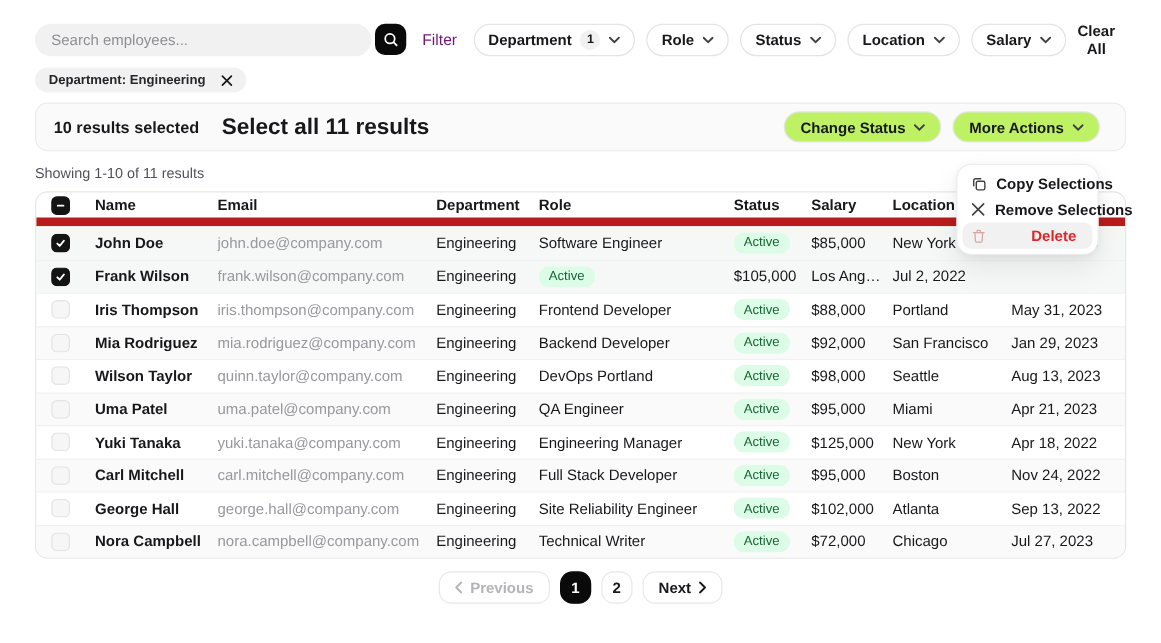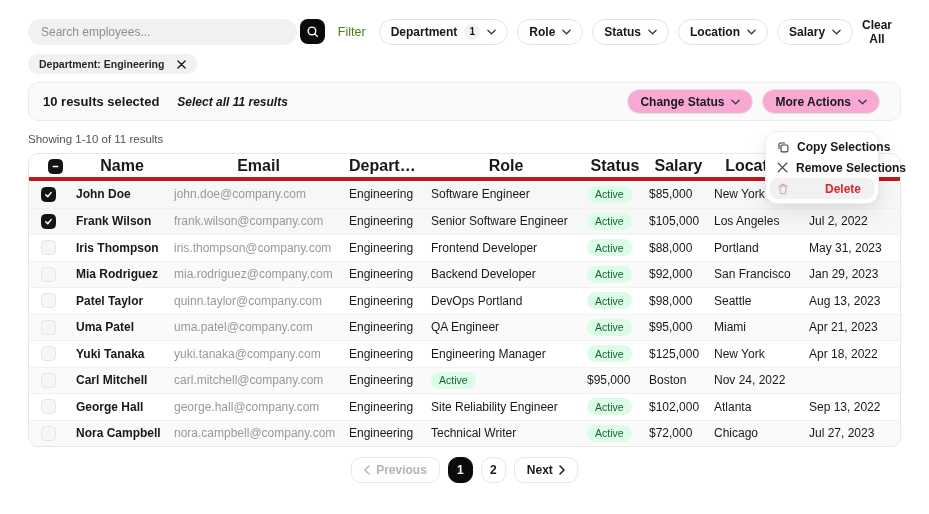--- a/index.html
+++ b/index.html
@@ -10,21 +10,21 @@
 
   
   .topbar { display:flex; align-items:center; margin-top:18px; height:27px; }
   .search-input { width:352px; height:26px; background:#f1f1f2; border:none; outline:none;
                   border-radius:999px; padding:0 13px; font-size:12px; color:#3f3f46;
                   font-family:inherit; }
   .search-input::placeholder { color:#8e8e93; }
   .search-btn { width:25px; height:25px; margin-left:3px; background:#0a0a0a; border:none;
                 border-radius:8px; display:flex; align-items:center; justify-content:center;
                 cursor:pointer; flex:0 0 auto; }
-  .filter-label { margin-left:13px; font-size:12.5px; font-weight:500; color:#4d7c0f; }
+  .filter-label { margin-left:13px; font-size:12.5px; font-weight:500; color:#701a75; }
   .pills { display:flex; align-items:center; gap:9px; margin-left:13px; }
   .pill { display:flex; align-items:center; gap:7px; height:26px; padding:0 11px;
           background:#fff; border:1px solid #e4e4e7; border-radius:999px;
           font-size:12px; font-weight:600; color:#18181b; cursor:pointer; font-family:inherit; }
   .pill-count { width:16px; height:16px; border-radius:999px; background:#f1f1f2;
                 display:inline-flex; align-items:center; justify-content:center;
                 font-size:10px; font-weight:600; }
   .clear-all { margin-left:auto; font-size:12px; font-weight:600; background:none; border:none;
                color:#18181b; cursor:pointer; font-family:inherit; }
 
@@ -32,25 +32,25 @@
   .chip-row { margin-top:9px; height:20px; }
   .chip { display:inline-flex; align-items:center; background:#f1f1f2; border-radius:999px;
           padding:4px 11px; font-size:10.5px; font-weight:600; color:#27272a; cursor:pointer; }
   .chip .x { margin-left:13px; display:inline-flex; cursor:pointer; }
 
   
   .selection-bar { margin-top:8px; height:39px; background:#fafafa; border:1px solid #ececee;
                    border-radius:10px; display:flex; align-items:center;
                    padding:0 20px 0 14px; gap:18px; }
   .sel-count { font-size:13px; font-weight:700; }
-  .sel-all { font-size:12px; font-weight:600; background:none; border:none; color:#18181b;
-             cursor:pointer; font-family:inherit; padding:0;font-style:italic; }
+  .sel-all { font-size:18px; font-weight:600; background:none; border:none; color:#18181b;
+             cursor:pointer; font-family:inherit; padding:0; }
   .sel-actions { margin-left:auto; display:flex; gap:9px; }
   .bar-btn { display:flex; align-items:center; gap:7px; height:25px; padding:0 12px;
-             background:#f9a8d4; border:1px solid #e4e4e7; border-radius:999px;
+             background:#bef264; border:1px solid #e4e4e7; border-radius:999px;
              font-size:12px; font-weight:600; cursor:pointer; font-family:inherit; color:#18181b; }
 
   
   .menu { position:absolute; top:113px; right:50px; width:114px; background:#fff;
           border:1px solid #ededef; border-radius:12px; padding:4px;
           box-shadow:0 10px 24px rgba(0,0,0,.08), 0 2px 6px rgba(0,0,0,.05); z-index:20; }
   .menu-item { display:flex; align-items:center; gap:8px; height:21px; padding:0 7px;
                font-size:12px; font-weight:600; border-radius:7px; cursor:pointer;
                color:#18181b; white-space:nowrap; }
   .menu-item.highlighted { background:#f1f1f2; }
@@ -59,21 +59,21 @@
 
   
   .showing { margin-top:12px; font-size:11.5px; color:#52525b; }
 
   
   .table { margin-top:8px; border:1px solid #e7e7e9; border-radius:10px; overflow:hidden;
            background:#fff; }
   .thead, .trow { display:grid;
     grid-template-columns:47px 98px 175px 82px 156px 62px 65px 95px 1fr;
     align-items:center; }
-  .thead { height:27px; font-size:16px; font-weight:700; border-bottom:4px solid #b91c1c;text-align:center; }
+  .thead { height:27px; font-size:12px; font-weight:700; border-bottom:7px solid #b91c1c; }
   .trow { height:26.5px; font-size:12px; border-top:1px solid #f1f1f2; cursor:pointer; }
   .trow:first-child { border-top:none; }
   .trow:nth-child(even) { background:#fafafa; }
   .trow.selected { background:#f5f8f6; }
   .cell { overflow:hidden; white-space:nowrap; text-overflow:ellipsis; padding-right:6px; }
   .cell.cb { padding-left:12px; }
   .cell.name { font-weight:600; }
   .cell.email { color:#98989d; }
   .checkbox { width:15px; height:15px; border-radius:4.5px; background:#f6f6f7;
               border:1px solid #e4e4e7; display:inline-flex; align-items:center;
@@ -259,21 +259,20 @@
         </div>
         <div class="trow selected">
           <div class="cell cb"><span class="checkbox checked">
               <svg width="9" height="9" viewBox="0 0 12 12" fill="none" stroke="#fff" stroke-width="2" stroke-linecap="round" stroke-linejoin="round">
                 <path d="M2.5 6.5l2.5 2.5 4.5-5.5"></path>
               </svg>
             </span></div>
           <div class="cell name">Frank Wilson</div>
           <div class="cell email">frank.wilson@company.com</div>
           <div class="cell">Engineering</div>
-          <div class="cell">Senior Software Engineer</div>
           <div class="cell"><span class="badge">Active</span></div>
           <div class="cell">$105,000</div>
           <div class="cell">Los Angeles</div>
           <div class="cell">Jul 2, 2022</div>
         </div>
         <div class="trow">
           <div class="cell cb"><span class="checkbox"></span></div>
           <div class="cell name">Iris Thompson</div>
           <div class="cell email">iris.thompson@company.com</div>
           <div class="cell">Engineering</div>
@@ -289,21 +288,21 @@
           <div class="cell email">mia.rodriguez@company.com</div>
           <div class="cell">Engineering</div>
           <div class="cell">Backend Developer</div>
           <div class="cell"><span class="badge">Active</span></div>
           <div class="cell">$92,000</div>
           <div class="cell">San Francisco</div>
           <div class="cell">Jan 29, 2023</div>
         </div>
         <div class="trow">
           <div class="cell cb"><span class="checkbox"></span></div>
-          <div class="cell name">Patel Taylor</div>
+          <div class="cell name">Wilson Taylor</div>
           <div class="cell email">quinn.taylor@company.com</div>
           <div class="cell">Engineering</div>
           <div class="cell">DevOps Portland</div>
           <div class="cell"><span class="badge">Active</span></div>
           <div class="cell">$98,000</div>
           <div class="cell">Seattle</div>
           <div class="cell">Aug 13, 2023</div>
         </div>
         <div class="trow">
           <div class="cell cb"><span class="checkbox"></span></div>
@@ -325,20 +324,21 @@
           <div class="cell"><span class="badge">Active</span></div>
           <div class="cell">$125,000</div>
           <div class="cell">New York</div>
           <div class="cell">Apr 18, 2022</div>
         </div>
         <div class="trow">
           <div class="cell cb"><span class="checkbox"></span></div>
           <div class="cell name">Carl Mitchell</div>
           <div class="cell email">carl.mitchell@company.com</div>
           <div class="cell">Engineering</div>
+          <div class="cell">Full Stack Developer</div>
           <div class="cell"><span class="badge">Active</span></div>
           <div class="cell">$95,000</div>
           <div class="cell">Boston</div>
           <div class="cell">Nov 24, 2022</div>
         </div>
         <div class="trow">
           <div class="cell cb"><span class="checkbox"></span></div>
           <div class="cell name">George Hall</div>
           <div class="cell email">george.hall@company.com</div>
           <div class="cell">Engineering</div>

